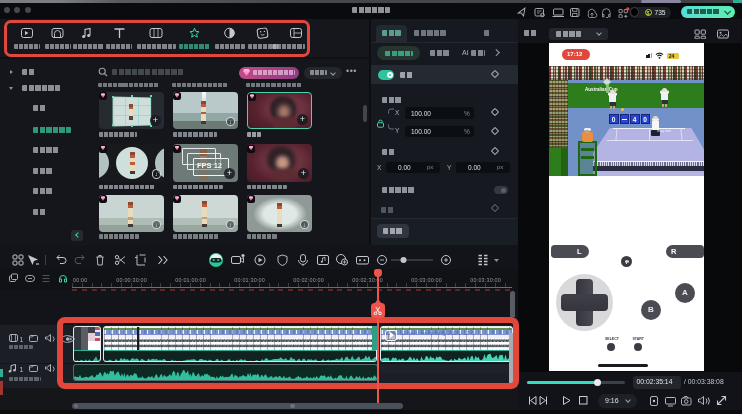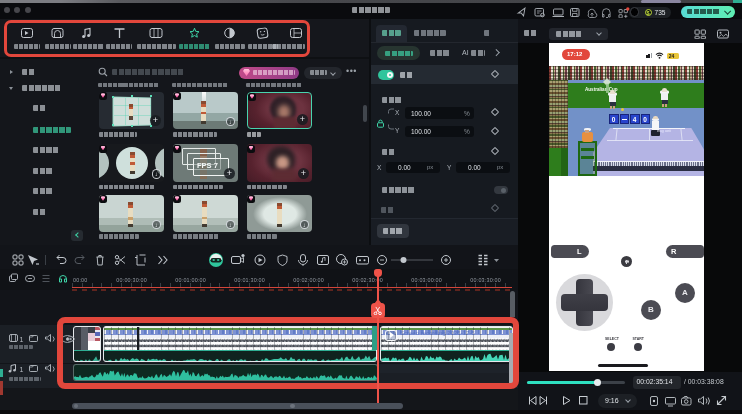--- a/index.html
+++ b/index.html
@@ -185,21 +185,21 @@
  <div class="ab" style="left:56px;top:2.5px;width:32px;height:32px;border-radius:50%;background:#cfe0dc;opacity:.85;"></div>
  <div class="ab" style="left:31px;top:8px;width:5px;height:22px;background:linear-gradient(180deg,#8a4a30 0 14%,#c05a36 14% 26%,#e8dcc0 26% 46%,#c05a36 46% 58%,#e8dcc0 58% 86%,#423a30 86%);"></div>
  <div class="gem"></div>
       <div class="dl" style="right:3px;bottom:3px;">↓</div>
 </div>
 <div class="thumb" style="left:172.5px;top:144px;background:#6e7a77;">
  <div class="ab" style="left:27px;top:5px;width:7px;height:30px;background:linear-gradient(180deg,#8a5a40 0 25%,#a08068 25% 50%,#8a6a50 50%);opacity:.8;"></div>
  <div class="ab" style="left:9px;top:3.5px;width:34px;height:17px;border:1.4px solid #e6ebe9;border-radius:1px;"></div>
  <div class="ab" style="left:14px;top:8.5px;width:34px;height:17px;border:1.4px solid #e6ebe9;border-radius:1px;"></div>
  <div class="ab" style="left:20px;top:13.5px;width:36px;height:18px;border:1.6px solid #f2f5f4;border-radius:1px;background:rgba(110,122,119,.55);"></div>
- <div class="tx" style="left:24.5px;top:17px;font-size:7.5px;font-weight:bold;color:#f4f7f6;">FPS 7</div>
+ <div class="tx" style="left:24.5px;top:17px;font-size:7.5px;font-weight:bold;color:#f4f7f6;">FPS 12</div>
  <div class="gem"></div>
       <div class="plus" style="right:3px;bottom:3px;">+</div>
 </div>
 <div class="thumb" style="left:246.5px;top:144px;background:radial-gradient(80% 90% at 55% 45%,#6d3340 0 35%,#57222e 60%,#401a24);">
  <div class="ab" style="left:20px;top:2px;width:28px;height:27px;border-radius:50% 50% 46% 54%;background:#2e2126;filter:blur(2px);"></div>
  <div class="ab" style="left:29px;top:12px;width:13px;height:14px;border-radius:45%;background:#c89784;filter:blur(2px);"></div>
  <div class="ab" style="left:25px;top:25px;width:24px;height:12px;background:#5d2c33;filter:blur(2px);"></div>
  <div class="gem"></div>
       <div class="plus" style="right:3px;bottom:3px;">+</div>
 </div>

